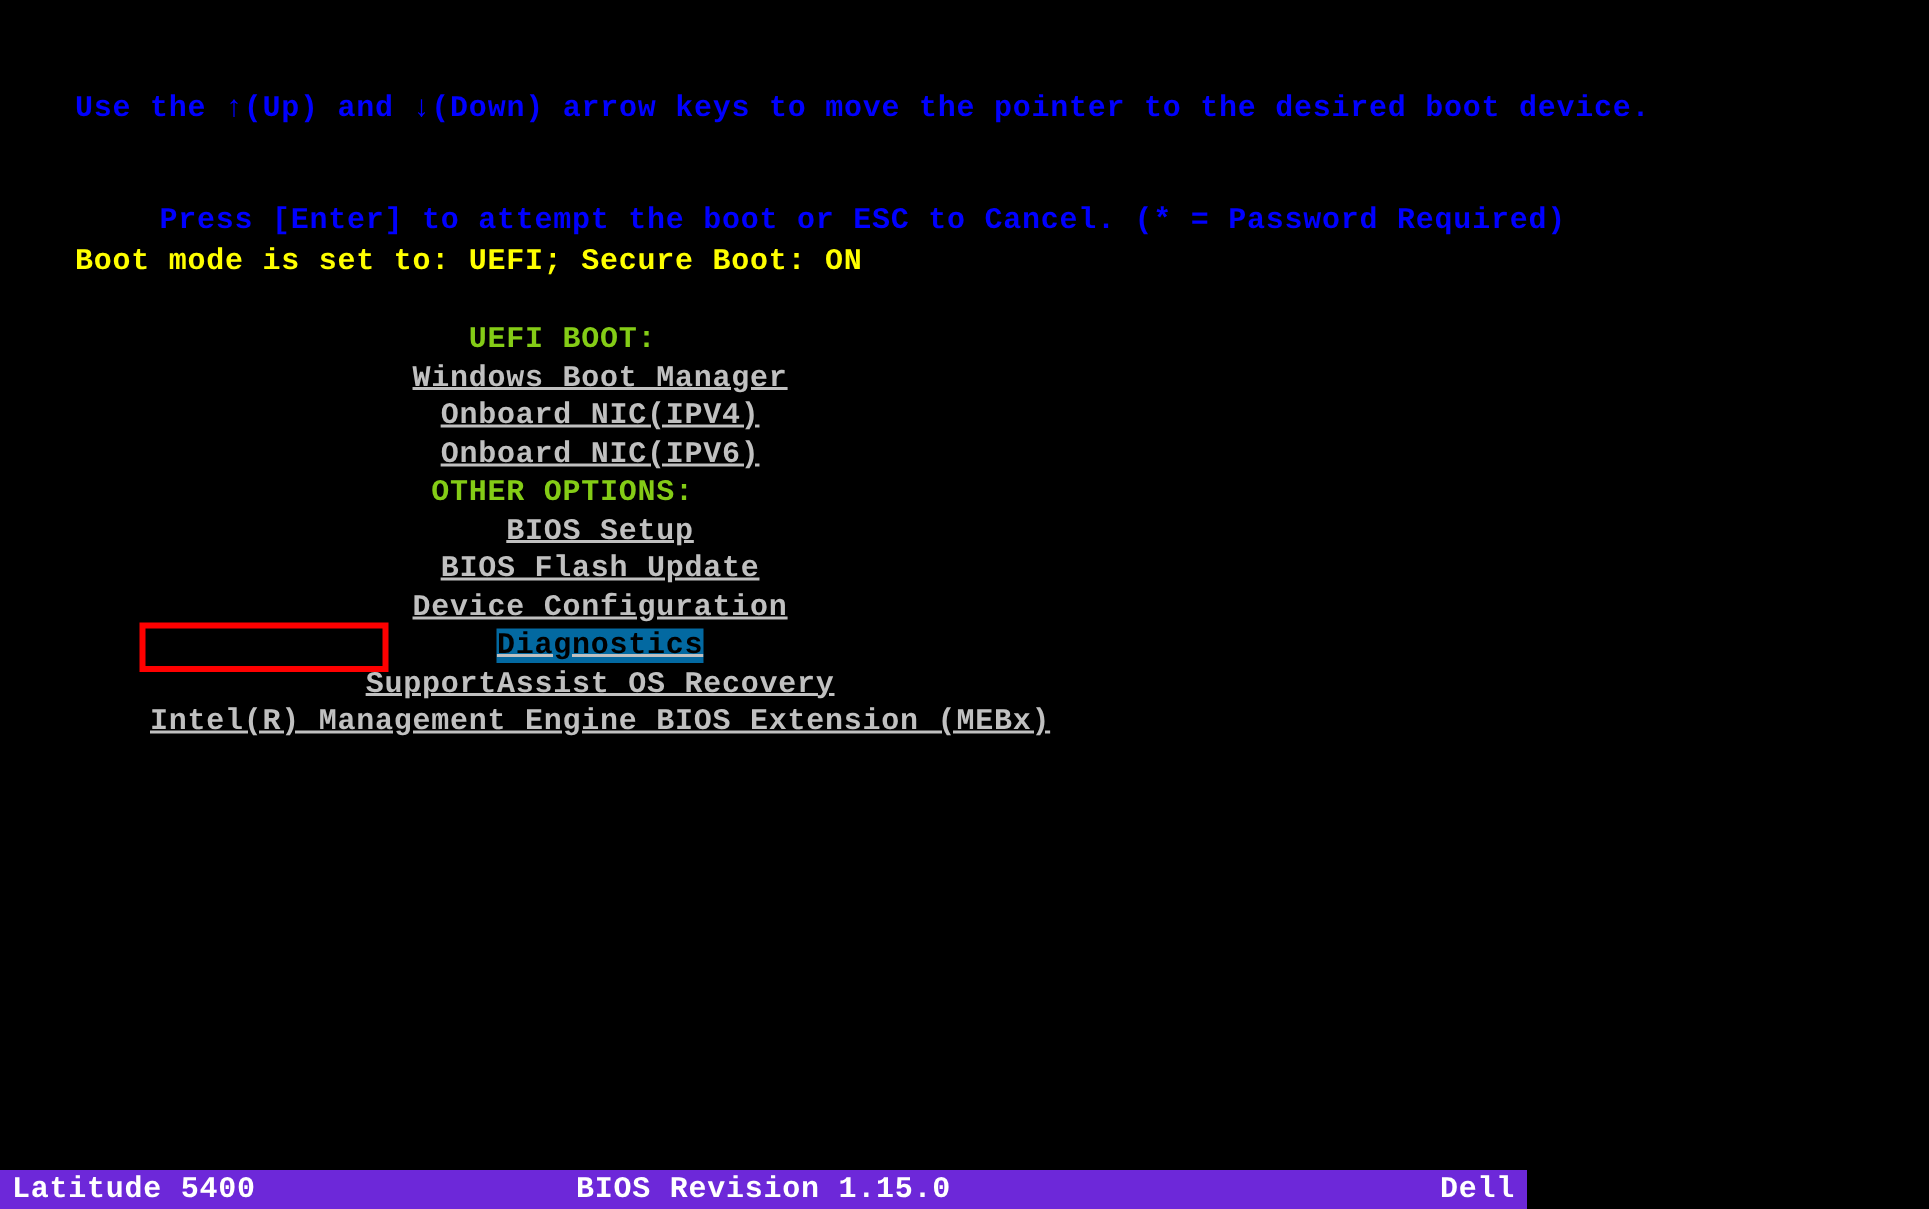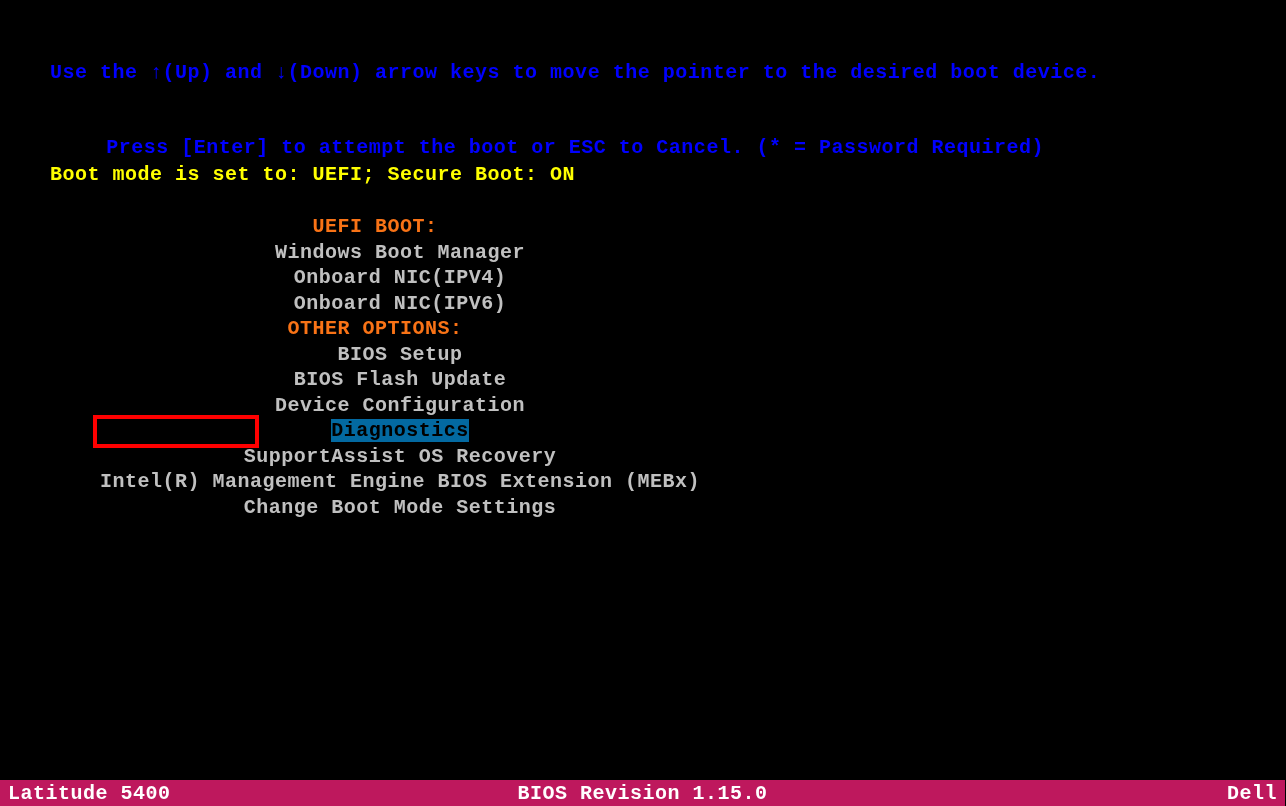--- a/index.html
+++ b/index.html
@@ -38,49 +38,50 @@
     color: #ffff00;
     white-space: pre;
   }
   .menu-area {
     position: absolute;
     top: 214px;
     left: 50px;
     line-height: 25.5px;
   }
   .section-header {
-    color: #f97316;
+    color: #84cc16;
     white-space: pre;
   }
   .menu-item {
     color: #c0c0c0;
     white-space: pre;
     padding-left: 50px;
     cursor: default;
+    text-decoration: underline;
   }
   .selected {
     background: #0369a1;
     color: #000000;
   }
   .highlight-box {
     position: absolute;
     border: 4px solid #ff0000;
     pointer-events: none;
     left: 93px;
     top: 415px;
     width: 158px;
     height: 25px;
   }
   .footer {
     position: absolute;
     bottom: 0;
     left: 0;
-    width: 1285px;
+    width: 1018px;
     height: 26px;
-    background: #be185d;
+    background: #6d28d9;
     color: #ffffff;
     display: flex;
     justify-content: space-between;
     align-items: center;
     padding: 0 8px 0 8px;
     box-sizing: border-box;
   }
   .footer-center {
     position: absolute;
     left: 50%;
@@ -104,21 +105,20 @@
     <div class="menu-item">Windows Boot Manager</div>
     <div class="menu-item">Onboard NIC(IPV4)</div>
     <div class="menu-item">Onboard NIC(IPV6)</div>
     <div class="section-header">OTHER OPTIONS:</div>
     <div class="menu-item">BIOS Setup</div>
     <div class="menu-item">BIOS Flash Update</div>
     <div class="menu-item">Device Configuration</div>
     <div class="menu-item"><span class="selected">Diagnostics</span></div>
     <div class="menu-item">SupportAssist OS Recovery</div>
     <div class="menu-item">Intel(R) Management Engine BIOS Extension (MEBx)</div>
-    <div class="menu-item">Change Boot Mode Settings</div>
   </div>
 
   <div class="highlight-box"></div>
 
   <div class="footer">
     <span>Latitude 5400</span>
     <span class="footer-center">BIOS Revision 1.15.0</span>
     <span>Dell</span>
   </div>
 

